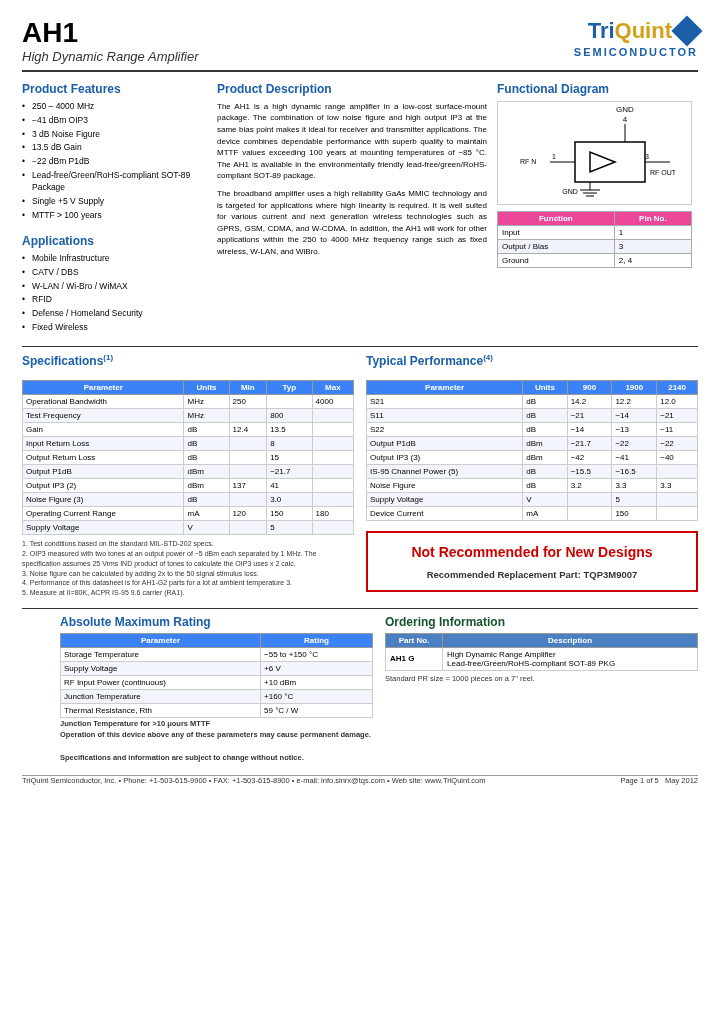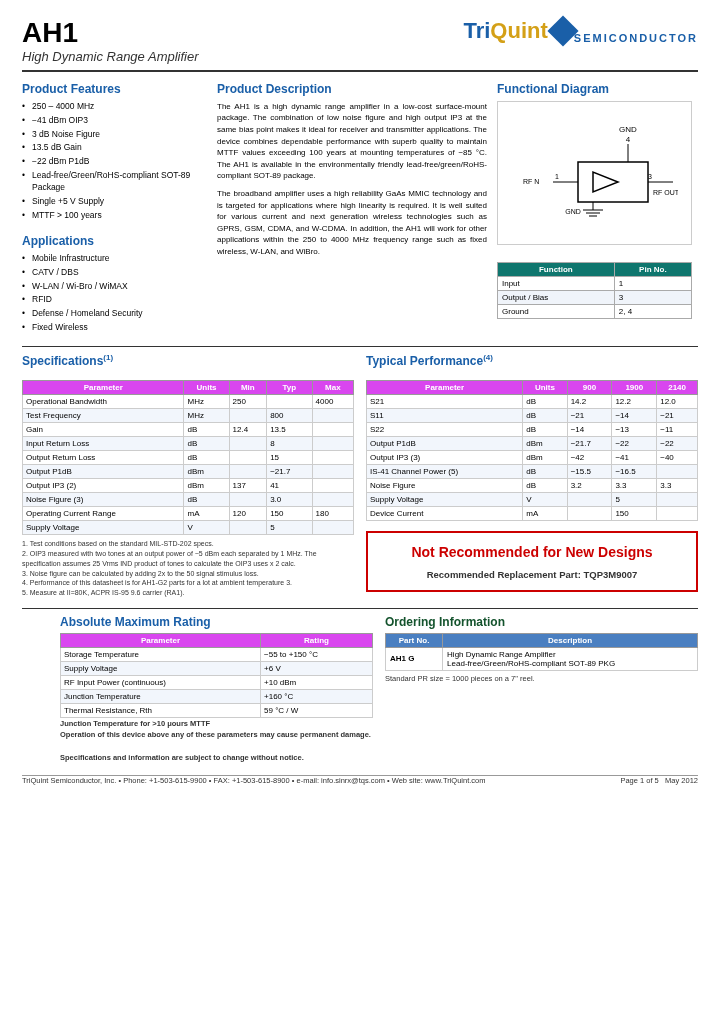--- a/index.html
+++ b/index.html
@@ -29,21 +29,21 @@
       line-height: 1.1;
     }
     .header-title h2 {
       font-size: 13px;
       font-style: italic;
       color: #333;
       font-weight: normal;
     }
     .logo-area {
       display: flex;
-      flex-direction: row;
+      flex-direction: column;
       align-items: flex-end;
     }
     .logo-triquint {
       display: flex;
       align-items: center;
     }
     .logo-text-tri {
       font-size: 22px;
       font-weight: bold;
       color: #1a5fa8;
@@ -108,31 +108,31 @@
       margin-bottom: 6px;
       text-align: justify;
     }
 
     
     .functional-diagram {
       font-size: 8px;
     }
     .diagram-svg-area {
       border: 1px solid #ccc;
-      padding: 20px;
-      margin-bottom: 17px;
+      padding: 0;
+      margin-bottom: 6px;
       text-align: center;
     }
     .func-table {
       width: 100%;
       border-collapse: collapse;
       font-size: 8px;
     }
     .func-table th {
-      background: #0f766e;
+      background: #ec4899;
       color: #fff;
       padding: 2px 4px;
       border: 1px solid #aaa;
       font-weight: bold;
     }
     .func-table td {
       padding: 2px 4px;
       border: 1px solid #aaa;
       text-align: left;
     }
@@ -155,21 +155,21 @@
     .specs-title sup, .typical-title sup {
       font-size: 8px;
     }
 
     .data-table {
       width: 100%;
       border-collapse: collapse;
       font-size: 8px;
     }
     .data-table th {
-      background: #d946ef;
+      background: #3b82f6;
       color: #fff;
       padding: 2px 3px;
       border: 1px solid #999;
       font-weight: bold;
       white-space: nowrap;
       margin-top: 38px;
     }
     .data-table td {
       padding: 2px 3px;
       border: 1px solid #ccc;
@@ -527,21 +527,21 @@
             <td>−22</td>
           </tr>
           <tr>
             <td>Output IP3 (3)</td>
             <td>dBm</td>
             <td>−42</td>
             <td>−41</td>
             <td>−40</td>
           </tr>
           <tr>
-            <td>IS-41 Channel Power (5)</td>
+            <td>IS-95 Channel Power (5)</td>
             <td>dB</td>
             <td>−15.5</td>
             <td>−16.5</td>
             <td></td>
           </tr>
           <tr>
             <td>Noise Figure</td>
             <td>dB</td>
             <td>3.2</td>
             <td>3.3</td>

